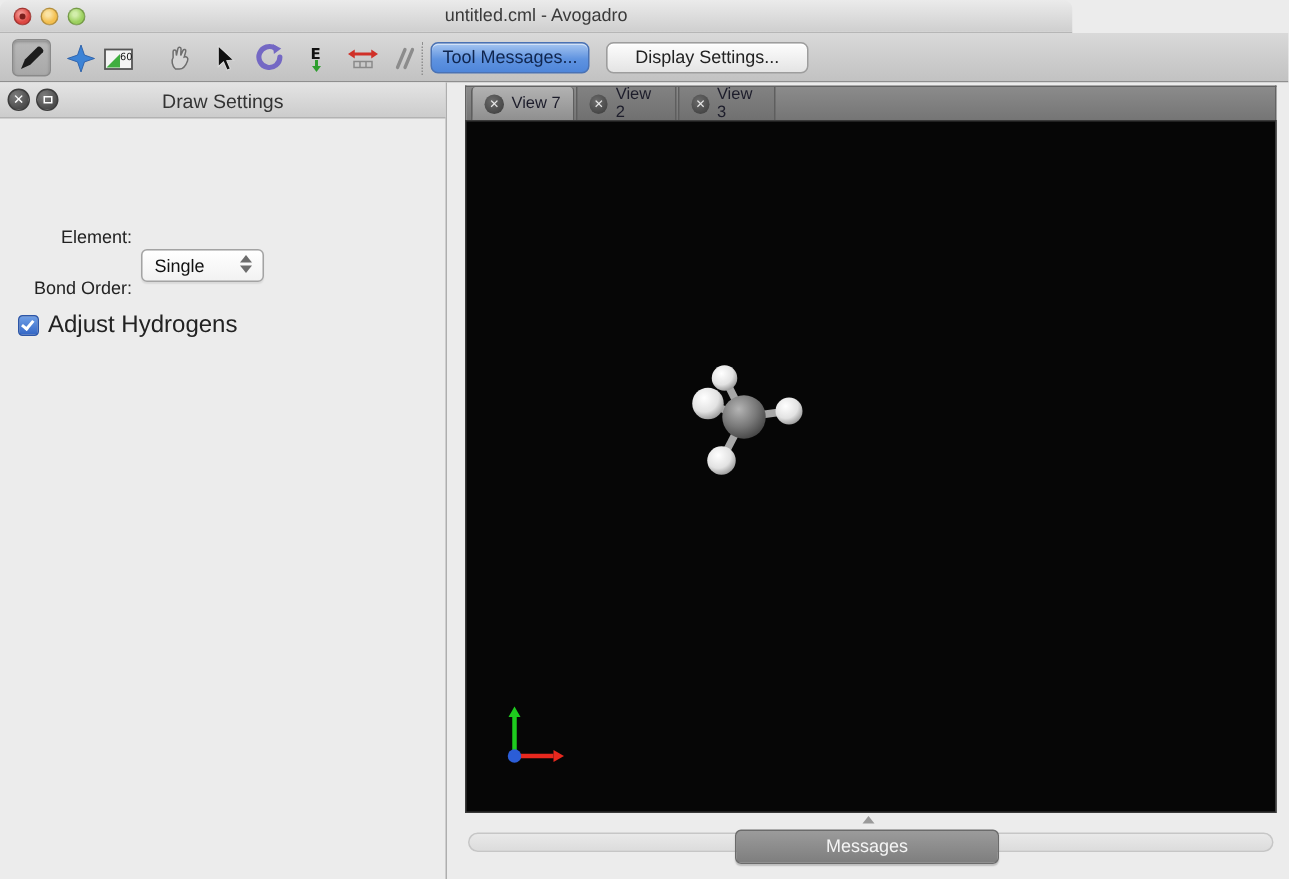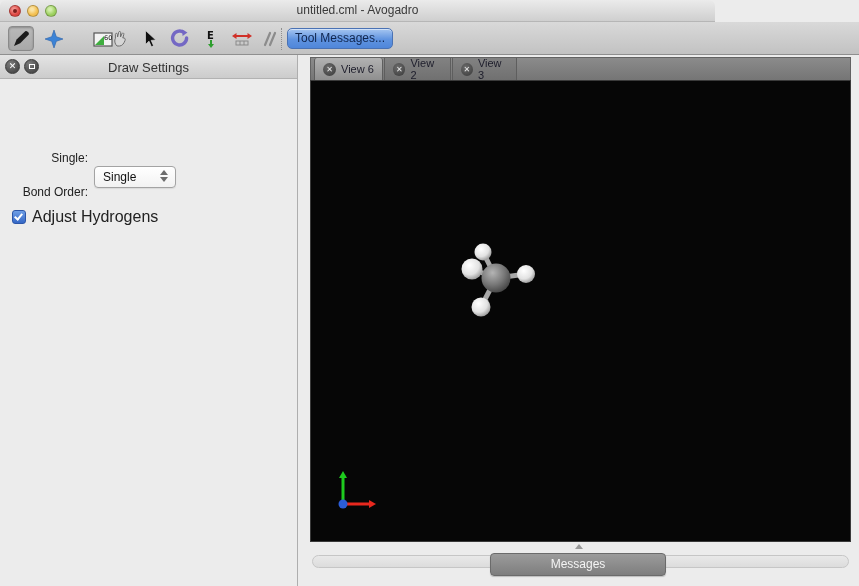--- a/index.html
+++ b/index.html
@@ -122,21 +122,21 @@
   <div class="toolbtn selected" style="left:8px">
     <svg width="20" height="20" viewBox="0 0 20 20">
       <path d="M3 17 L5.6 10.6 L14.2 2.2 Q15.4 1.6 16.6 2.8 L17.4 3.6 Q18.4 4.8 17.6 5.8 L9.2 14.2 Z" fill="#1c1c1c"></path>
     </svg>
   </div>
   <div class="toolbtn" style="left:41px">
     <svg width="20" height="20" viewBox="0 0 20 20">
       <path d="M10 1 L12.3 7.7 L19 10 L12.3 12.3 L10 19 L7.7 12.3 L1 10 L7.7 7.7 Z" fill="#3c83d6" stroke="#2a5fa8" stroke-width="0.6"></path>
     </svg>
   </div>
-  <div class="toolbtn" style="left:90px">
+  <div class="toolbtn" style="left:66px">
     <svg width="22" height="20" viewBox="0 0 22 20">
       <rect x="2" y="4" width="18" height="13" fill="#f4f4f4" stroke="#555" stroke-width="1.2"></rect>
       <path d="M3 16 L12 7 L12 16 Z" fill="#3fae3f"></path>
       <text x="12" y="11" font-size="6.5" fill="#111" font-family="DejaVu Sans, sans-serif">60</text>
     </svg>
   </div>
   <div class="toolbtn" style="left:107px">
     <svg width="20" height="20" viewBox="0 0 20 20">
       <path d="M7 17 C4.6 15 4.2 11 5.4 9.4 L5.4 5.4 C5.4 4 7.4 4 7.4 5.4 L7.6 8 L8.6 3.4 C8.9 2 10.7 2.2 10.7 3.6 L10.5 8 L12 4.6 C12.6 3.4 14.2 4 13.8 5.4 L12.8 9 C14.4 8.4 15.8 9.8 15 11.6 C14 14.4 12 17 9.6 17 Z" fill="#d6d6d6" stroke="#6e6e6e" stroke-width="1"></path>
     </svg>
@@ -170,34 +170,35 @@
     </svg>
   </div>
   <div class="toolbtn" style="left:256px">
     <svg width="20" height="20" viewBox="0 0 20 20">
       <line x1="6" y1="16" x2="11" y2="4" stroke="#8c8c8c" stroke-width="2.2" stroke-linecap="round"></line>
       <line x1="11" y1="16" x2="16" y2="4" stroke="#8c8c8c" stroke-width="2.2" stroke-linecap="round"></line>
     </svg>
   </div>
   <div class="tb-sep"></div>
   <div class="push-btn btn-tool">Tool Messages...</div>
+  <div class="push-btn btn-display">Display Settings...</div>
 </div>
 
 <div class="left-panel">
   <div class="dock-header">
     <div class="dock-btn dock-close">
       <span class="x-glyph">✕</span>
     </div>
     <div class="dock-btn dock-float">
       <span class="sq-glyph"></span>
     </div>
     <div class="dock-title">Draw Settings</div>
   </div>
 
-  <div class="form-label lbl-element">Single:</div>
+  <div class="form-label lbl-element">Element:</div>
 
   <div class="form-label lbl-bond">Bond Order:</div>
   <div class="dropdown dd-bond">
     <span>Single</span>
     <span class="stepper">
         <span class="up"></span>
         <span class="down"></span>
       </span>
   </div>
 
@@ -206,21 +207,21 @@
       <span class="checkmark"></span>
     </div>
     <span class="checkbox-label">Adjust Hydrogens</span>
   </div>
 </div>
 
 <div class="right-area">
   <div class="tabbar">
     <div class="tab tab1 active">
       <span class="tab-close">✕</span>
-      <span>View 6</span>
+      <span>View 7</span>
     </div>
     <div class="tab tab2 inactive">
       <span class="tab-close">✕</span>
       <span>View 2</span>
     </div>
     <div class="tab tab3 inactive">
       <span class="tab-close">✕</span>
       <span>View 3</span>
     </div>
   </div>

